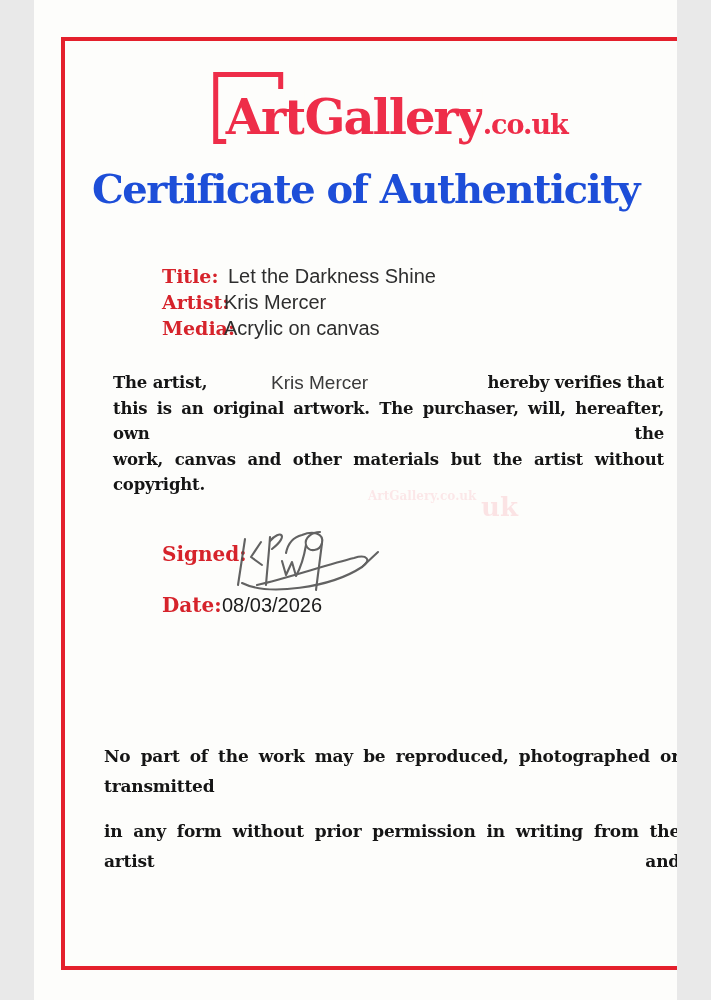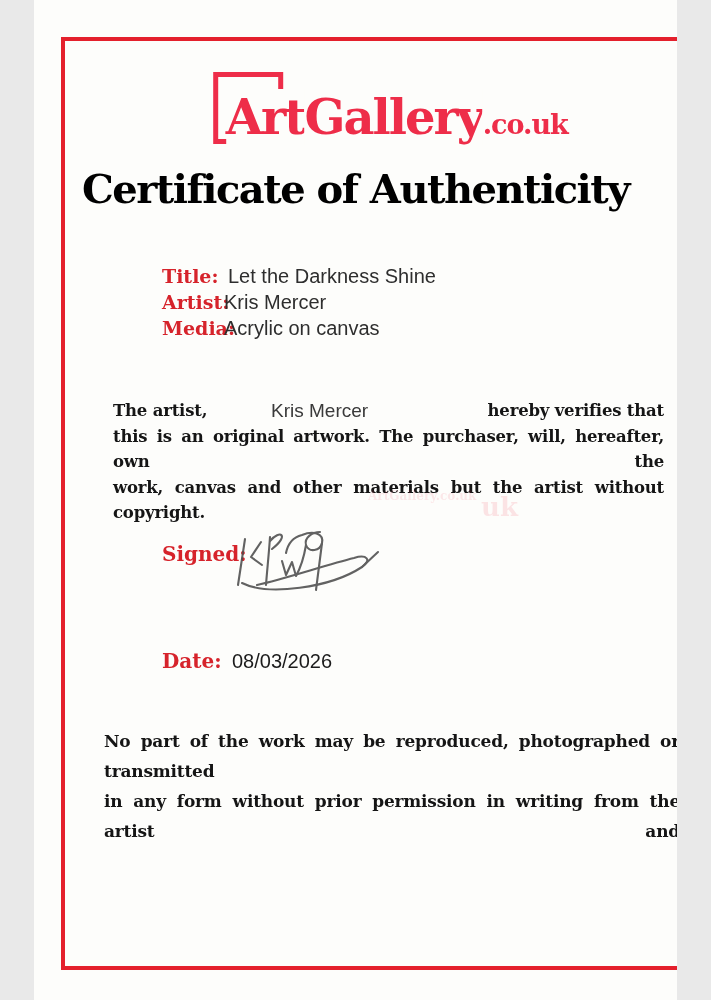--- a/index.html
+++ b/index.html
@@ -24,37 +24,37 @@
   }
   .logo-text{
     position:absolute;left:13px;top:22px;white-space:nowrap;
     color:#ee2d49;font-weight:bold;line-height:1.08;
   }
   .logo-word{font-size:48px;letter-spacing:-2px;background:#fdfdfb;}
   .logo-suffix{font-size:27px;letter-spacing:-1px;background:#fdfdfb;}
 
   
   .title{
-    position:absolute;top:165px;left:0;width:100%;text-align:center;
-    font-size:40px;font-weight:bold;color:#000000;letter-spacing:-1.5px;
+    position:absolute;top:165px;left:10px;width:100%;text-align:center;
+    font-size:40px;font-weight:bold;color:#1d4ed8;letter-spacing:-1.5px;
   }
 
   
   .details{position:absolute;left:128px;top:263px;}
   .detail-row{display:flex;line-height:26px;}
   .detail-label{
     width:62px;flex:0 0 62px;color:#d6232b;font-weight:bold;font-size:19px;
   }
   .detail-value{
     font-family:"Liberation Sans", sans-serif;font-size:20px;color:#2e2e2e;
   }
 
   
   .declaration{
-    position:absolute;left:79px;top:398px;width:551px;
+    position:absolute;left:79px;top:370px;width:551px;
     font-size:16.5px;font-weight:bold;color:#151515;letter-spacing:-0.2px;
   }
   .decl-line1{position:relative;height:25.5px;line-height:25.5px;}
   .decl-name{
     position:absolute;left:158px;top:0;
     font-family:"Liberation Sans", sans-serif;font-weight:normal;
     font-size:19px;color:#3a3a3a;letter-spacing:0;
   }
   .decl-right{position:absolute;right:0;top:0;text-align:right;}
   .jline{line-height:25.5px;text-align:justify;text-align-last:justify;}
@@ -70,30 +70,30 @@
   .wm-logo{
     position:absolute;left:334px;top:489px;
     color:#ee2d49;opacity:0.10;font-weight:bold;font-size:12px;white-space:nowrap;
   }
   .wm-uk{
     position:absolute;left:447px;top:492px;
     color:#ee2d49;opacity:0.12;font-weight:bold;font-size:26px;
   }
 
   
-  .date-row{position:absolute;left:128px;top:648px;display:flex;line-height:26px;gap:10px;}
+  .date-row{position:absolute;left:128px;top:592px;display:flex;line-height:26px;}
   .date-label{width:60px;flex:0 0 60px;color:#d6232b;font-weight:bold;font-size:20px;}
   .date-value{font-family:"Liberation Sans", sans-serif;font-size:20px;color:#1c1c1c;}
 
   
   .notice{
     position:absolute;left:70px;top:726px;width:576px;
     font-size:17px;font-weight:bold;color:#151515;letter-spacing:-0.2px;
   }
-  .notice .jline{line-height:30px;}
+  .notice .jline{line-height:30px;margin-top:15px;}
 </style>
 </head>
 <body>
 
 <div class="page">
   <div class="frame"></div>
 
   <div class="logo">
     <div class="logo-square"></div>
     <div class="logo-text"><span class="logo-word">Art</span><span class="logo-word">Gallery</span><span class="logo-suffix">.co.uk</span></div>

